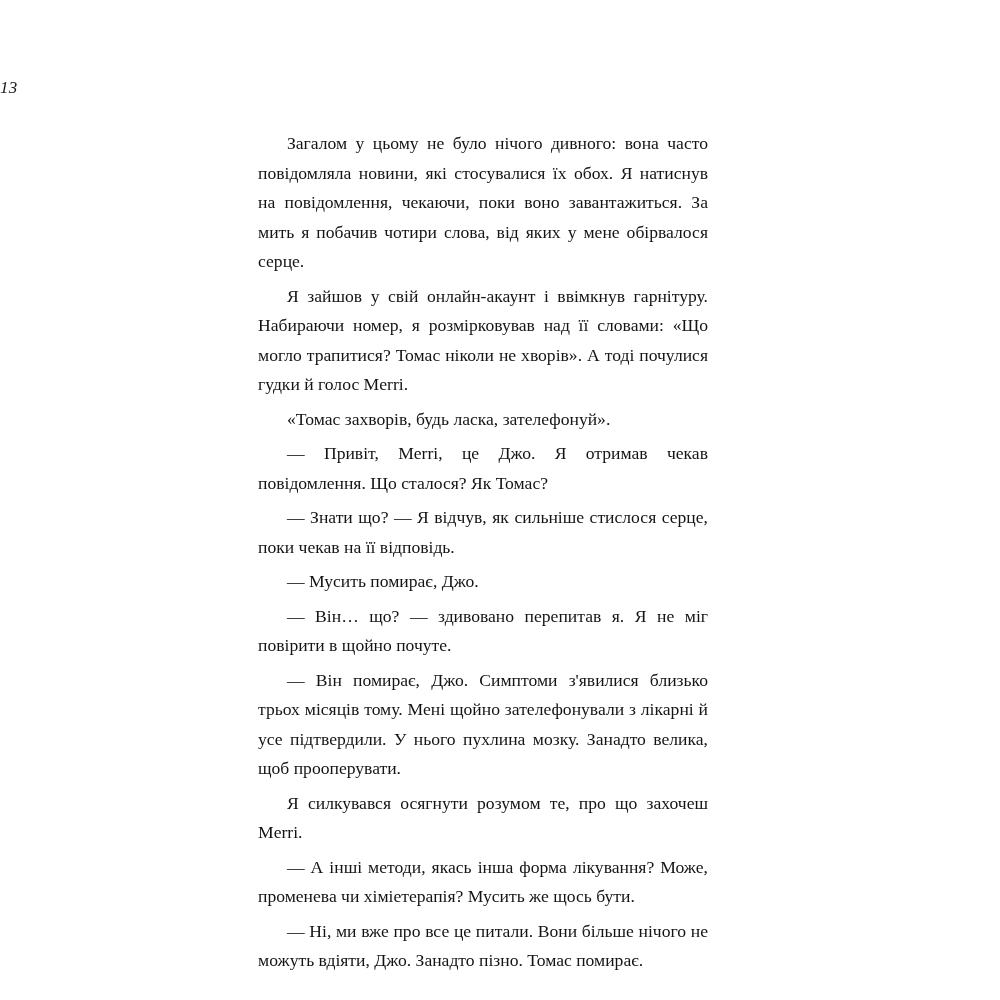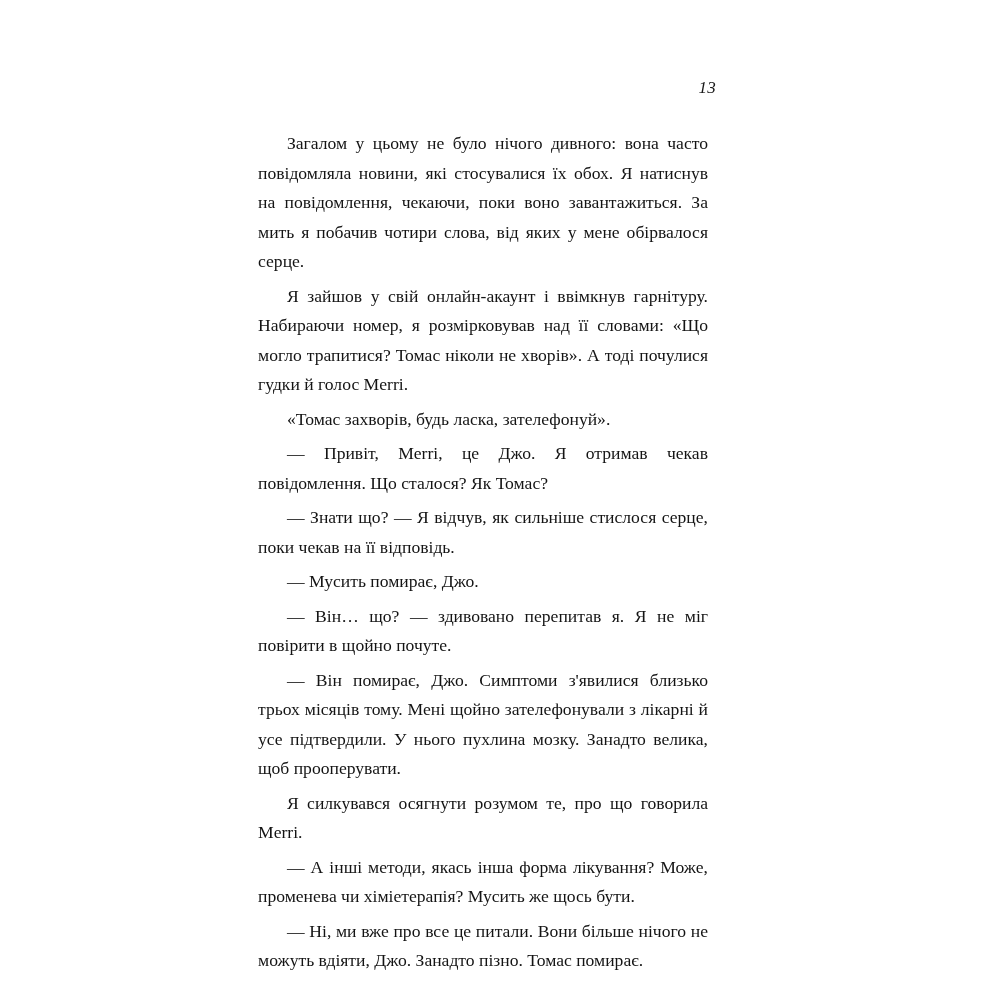--- a/index.html
+++ b/index.html
@@ -18,21 +18,21 @@
     position: relative;
     width: 1000px;
     height: 1000px;
     background: #ffffff;
   }
   .page-number {
     position: absolute;
     top: 78px;
     left: 0;
     width: 716px;
-    text-align: right;
+    text-align: left;
     font-family: "Liberation Serif", serif;
     font-style: italic;
     font-size: 17px;
     color: #1a1a1a;
     letter-spacing: 0.3px;
   }
   .text-column {
     position: absolute;
     top: 124px;
     left: 253px;
@@ -61,18 +61,18 @@
 
   <div class="text-column">
     <p class="para">Загалом у цьому не було нічого дивного: вона часто повідомляла новини, які стосувалися їх обох. Я натиснув на повідомлення, чекаючи, поки воно завантажиться. За мить я побачив чотири слова, від яких у мене обірвалося серце.</p>
     <p class="para">Я зайшов у свій онлайн-акаунт і ввімкнув гарнітуру. Набираючи номер, я розмірковував над її словами: «Що могло трапитися? Томас ніколи не хворів». А тоді почулися гудки й голос Merri.</p>
     <p class="para">«Томас захворів, будь ласка, зателефонуй».</p>
     <p class="para">— Привіт, Merri, це Джо. Я отримав чекав повідомлення. Що сталося? Як Томас?</p>
     <p class="para">— Знати що? — Я відчув, як сильніше стислося серце, поки чекав на її відповідь.</p>
     <p class="para">— Мусить помирає, Джо.</p>
     <p class="para">— Він… що? — здивовано перепитав я. Я не міг повірити в щойно почуте.</p>
     <p class="para">— Він помирає, Джо. Симптоми з'явилися близько трьох місяців тому. Мені щойно зателефонували з лікарні й усе підтвердили. У нього пухлина мозку. Занадто велика, щоб прооперувати.</p>
-    <p class="para">Я силкувався осягнути розумом те, про що говорила Merri.</p>
+    <p class="para">Я силкувався осягнути розумом те, про що захочеш Merri.</p>
     <p class="para">— А інші методи, якась інша форма лікування? Може, променева чи хіміетерапія? Мусить же щось бути.</p>
     <p class="para">— Ні, ми вже про все це питали. Вони більше нічого не можуть вдіяти, Джо. Занадто пізно. Томас помирає.</p>
   </div>
 
 </div>
 
 </body></html>

